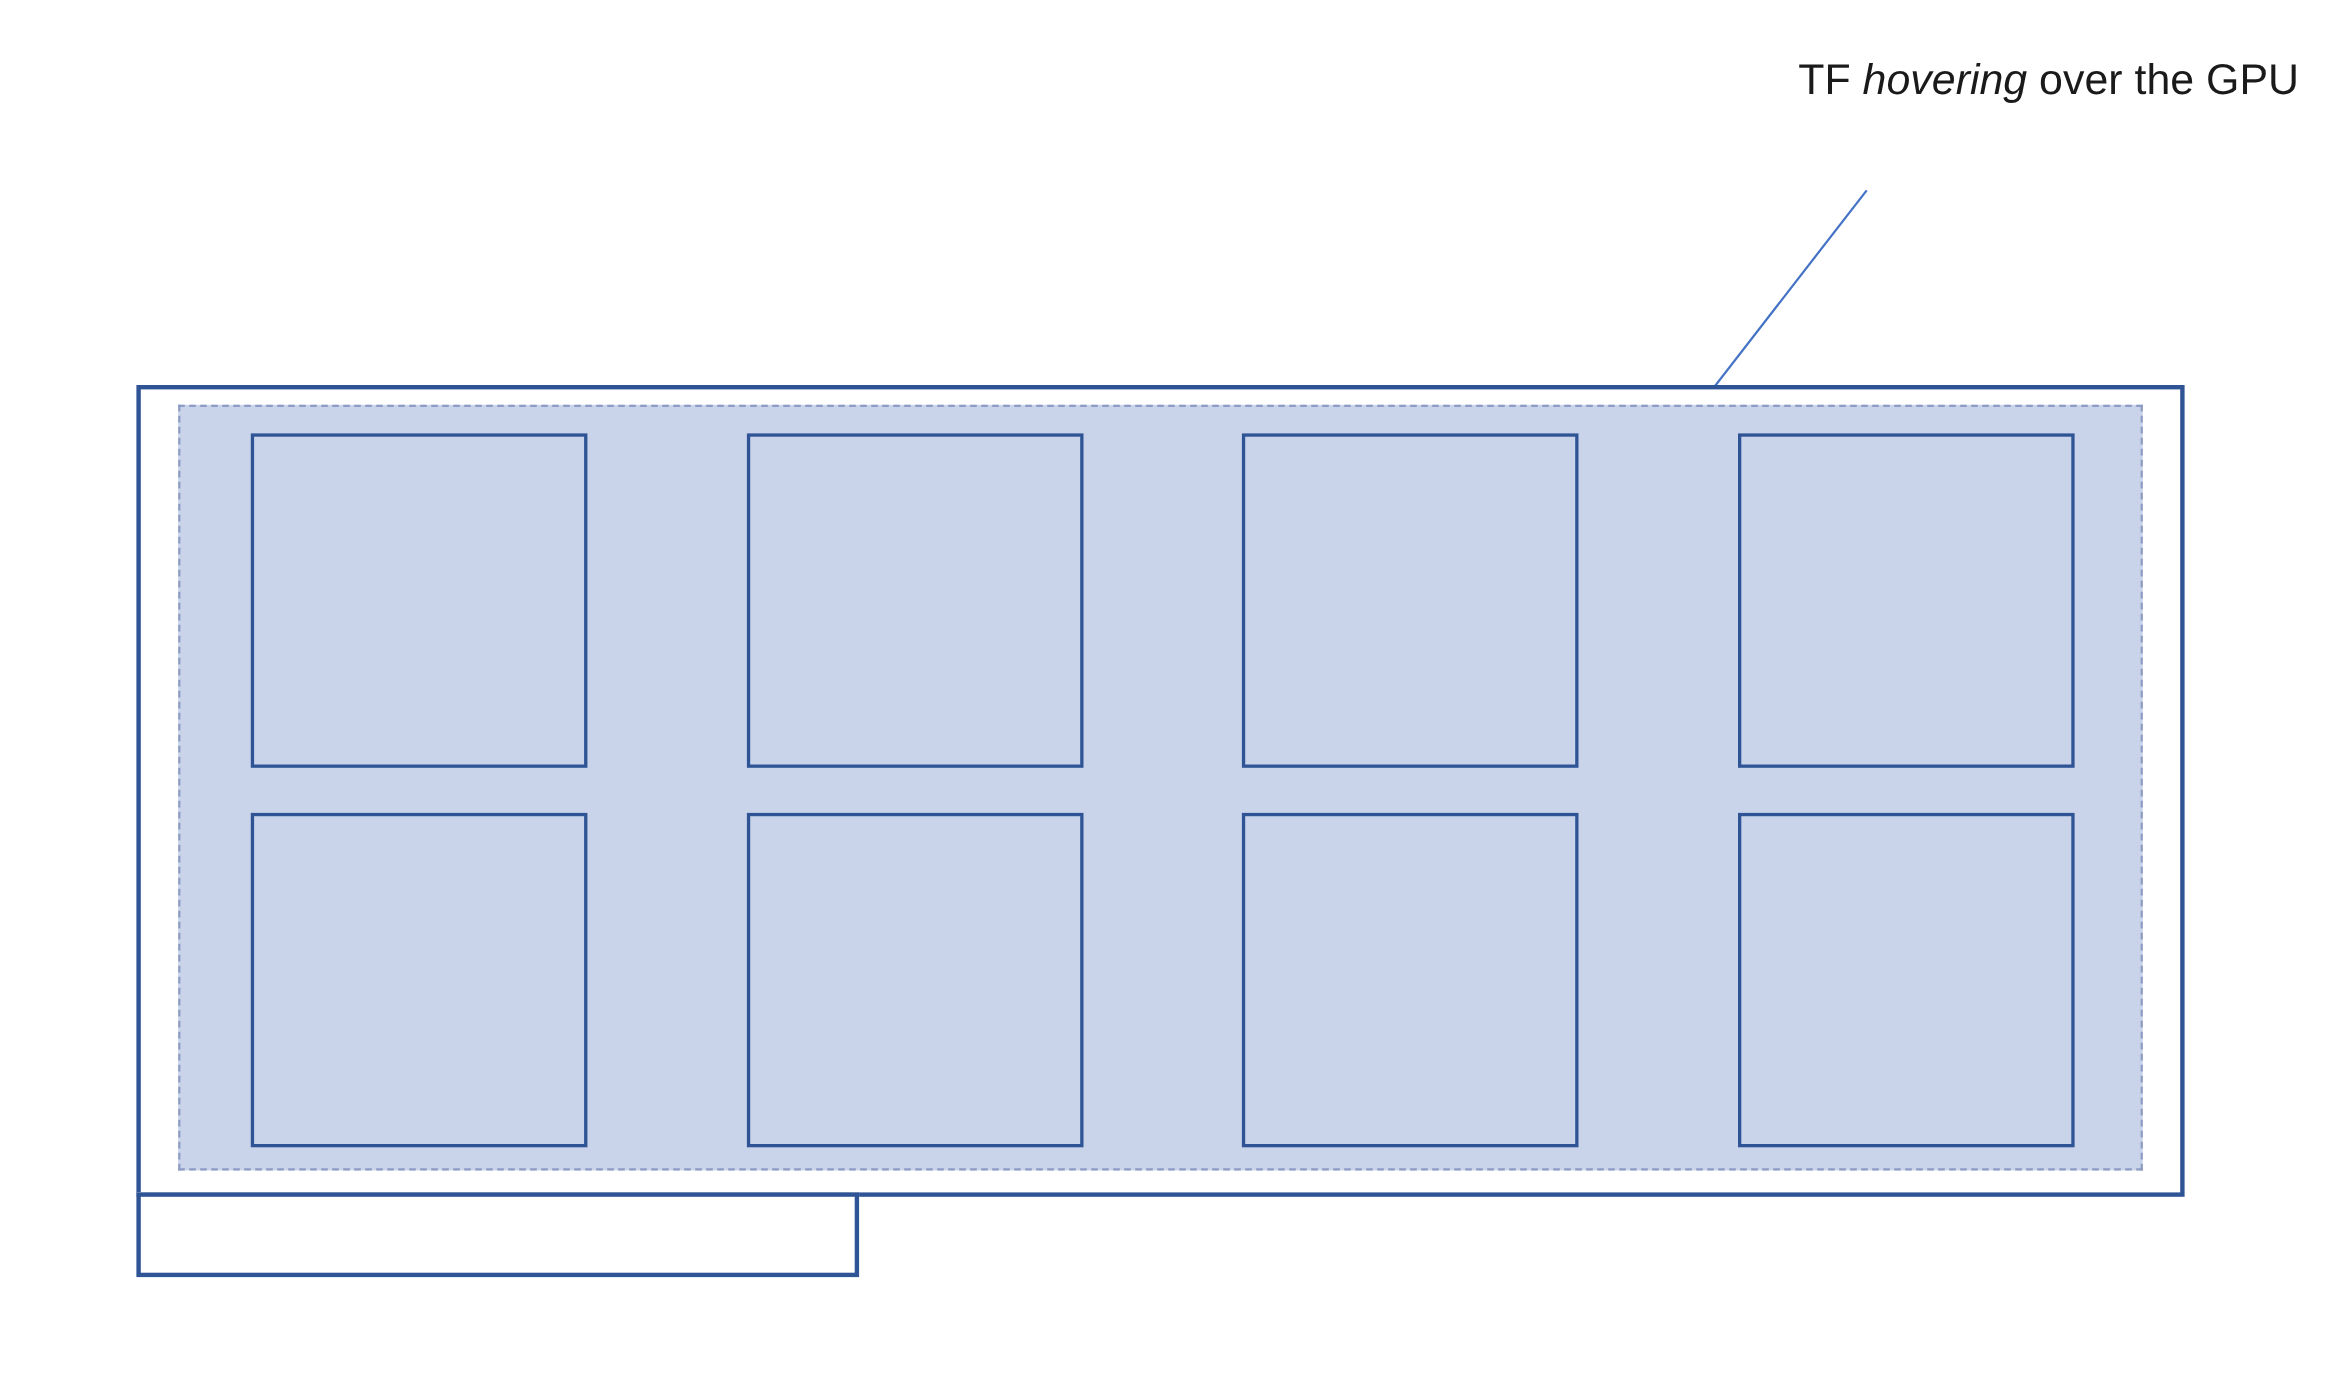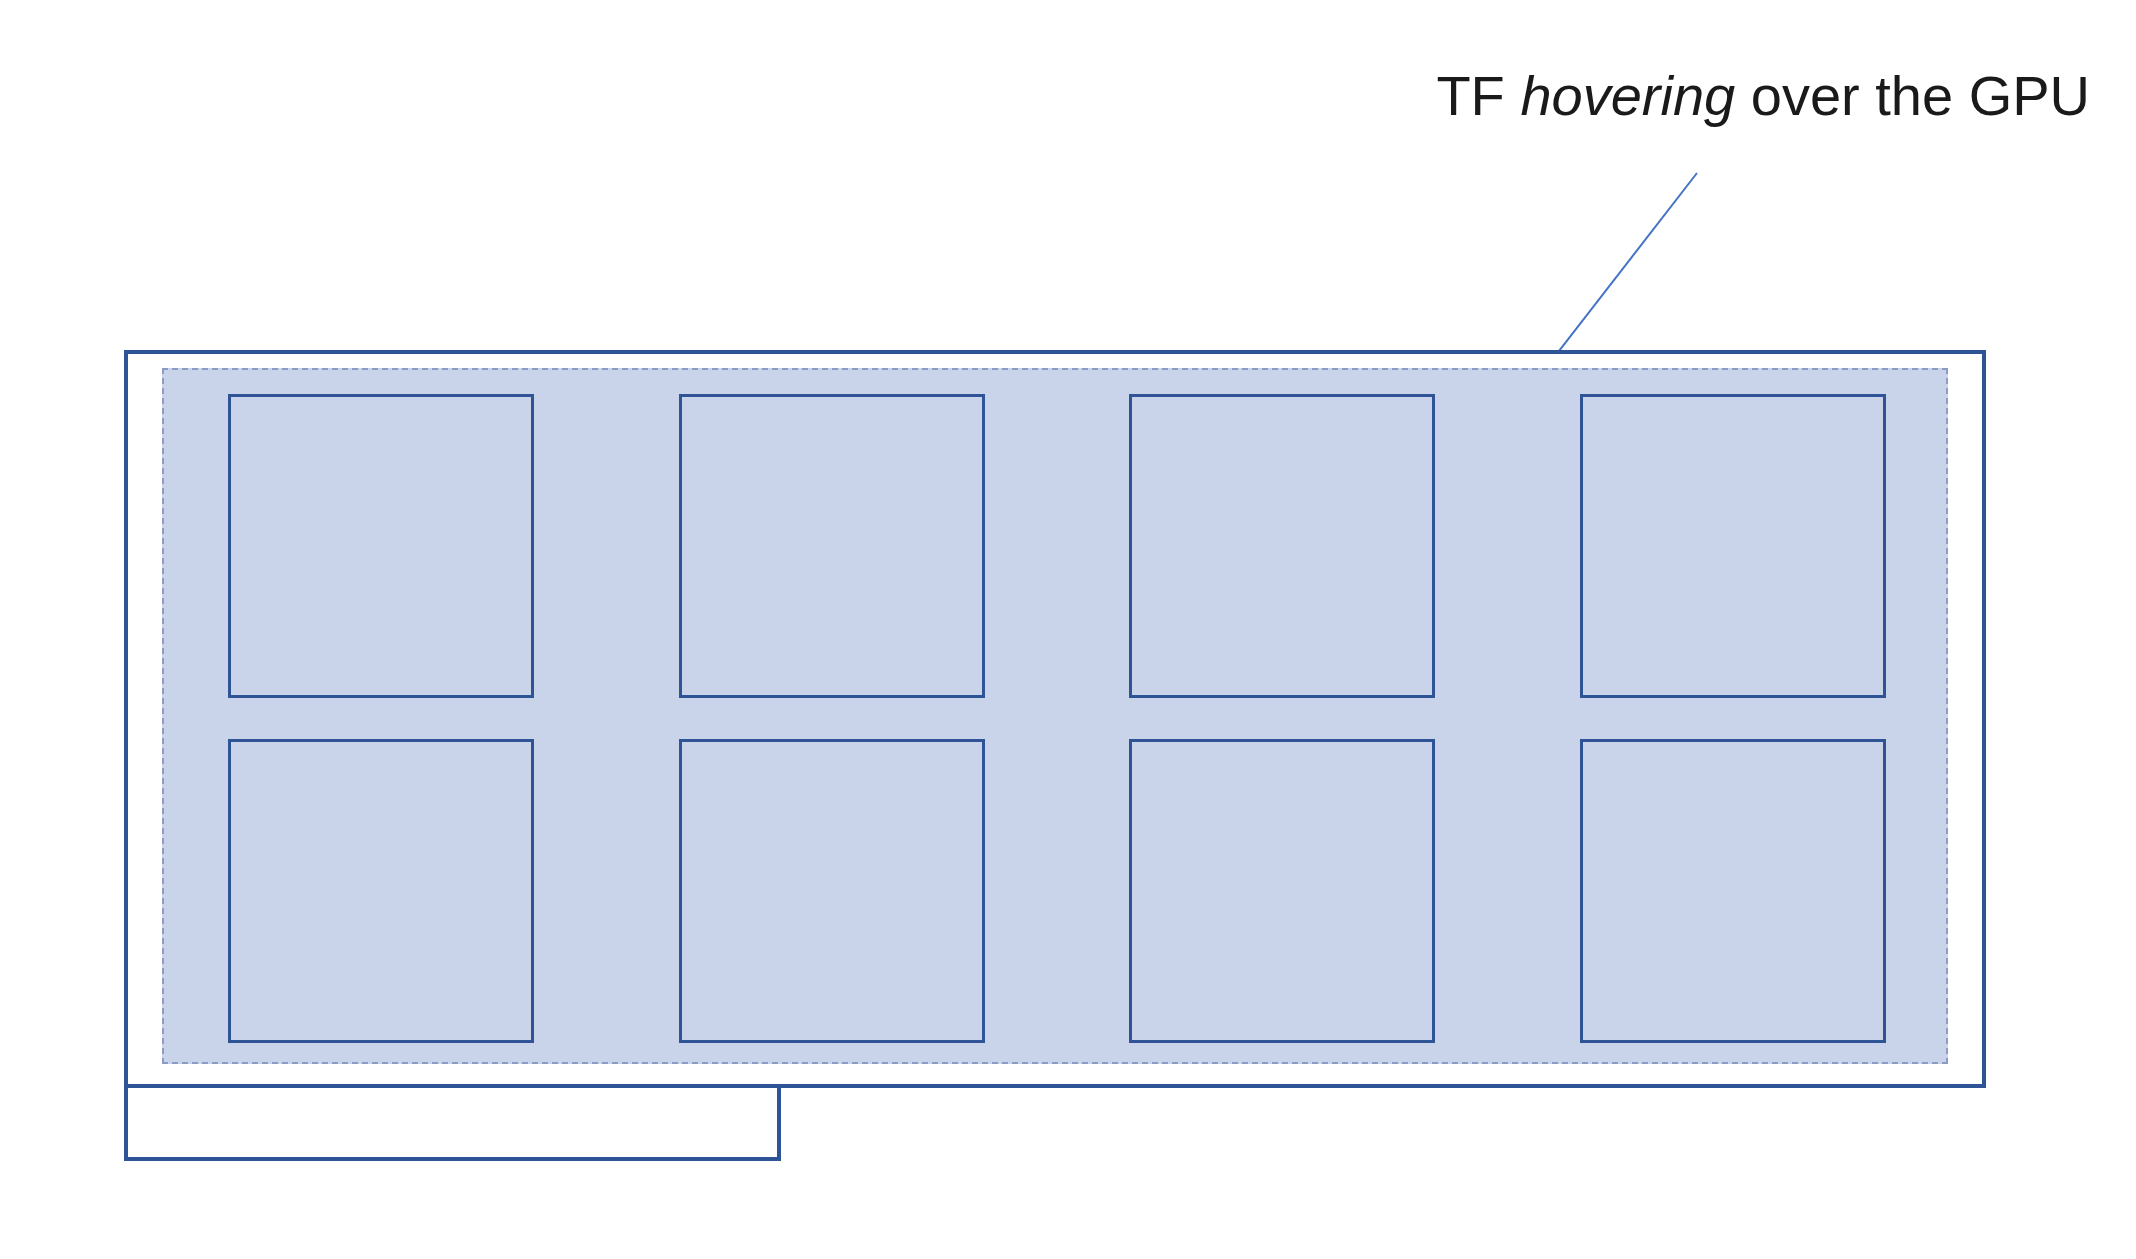--- a/index.html
+++ b/index.html
@@ -14,23 +14,23 @@
   }
 
   .canvas {
     position: absolute;
     inset: 0;
   }
 
   
   .annotation {
     position: absolute;
-    top: 65px;
+    top: 52px;
     right: 46px;
-    font-size: 56px;
+    font-size: 39px;
     line-height: 1.1;
     color: var(--text, #1a1a1a);
     white-space: nowrap;
   }
   .annotation .italic { font-style: italic; }
 
   
   .leader-svg {
     position: absolute;
     left: 0;

